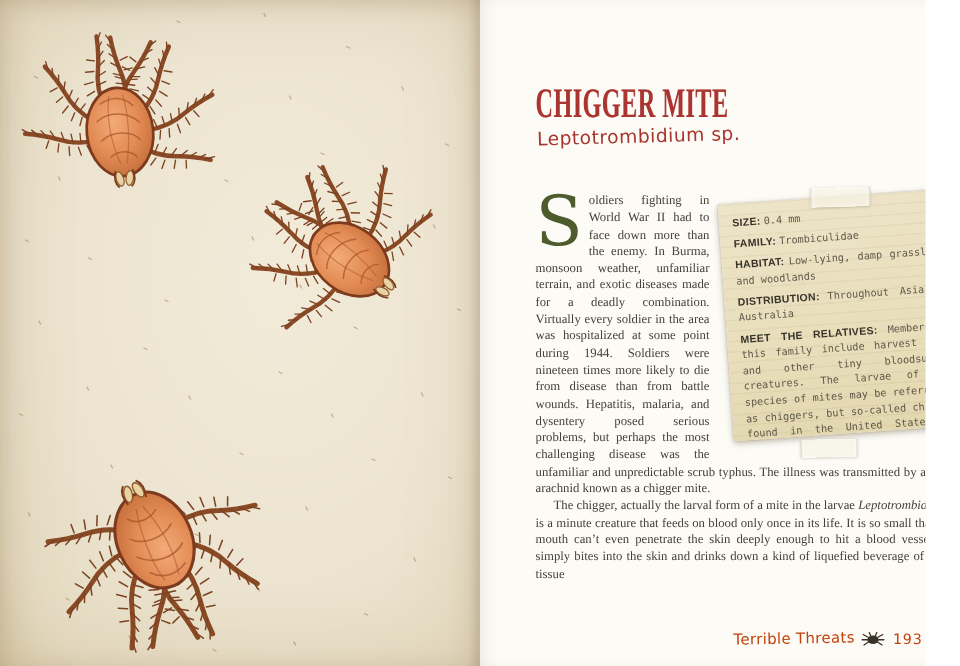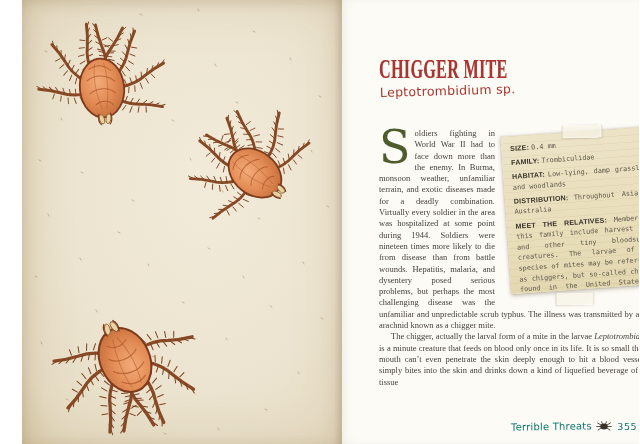--- a/index.html
+++ b/index.html
@@ -1,16 +1,16 @@
 <!DOCTYPE html>
 <html><head>
 <meta charset="utf-8">
 <style>
   html,body{margin:0;padding:0;background:#ffffff;}
-  .spread{position:relative;width:617px;height:444px;overflow:hidden;font-family:"Liberation Serif",serif;margin-left:22px;}
+  .spread{position:relative;width:617px;height:444px;overflow:hidden;font-family:"Liberation Serif",serif;}
 
   
   .left-page{
     position:absolute;left:0;top:0;width:320px;height:444px;
     background:
       radial-gradient(ellipse at 58% 42%, #f2ebd9 0%, #ece4d0 55%, #e6dcc4 85%, #ddd0b2 100%);
     box-shadow:
       inset 0 0 55px rgba(150,110,60,.14),
       inset 10px 0 22px -10px rgba(120,85,45,.22),
       inset 0 10px 18px -10px rgba(120,85,45,.16),
@@ -76,21 +76,21 @@
     position:absolute;background:rgba(246,242,229,.72);
     box-shadow:0 .5px 2px rgba(90,70,40,.25), inset 0 0 3px rgba(255,255,255,.8);
     border-left:1px solid rgba(200,190,160,.35);border-right:1px solid rgba(200,190,160,.35);
   }
   .tape-top{left:62px;top:-6px;width:38px;height:13px;transform:rotate(2.5deg);}
   .tape-bottom{left:44px;bottom:-5px;width:36px;height:12px;transform:rotate(3deg);}
 
   
   .footer{
     position:absolute;right:25px;bottom:12px;display:flex;align-items:flex-start;gap:5px;
-    font-family:"DejaVu Sans",sans-serif;color:#0f766e;
+    font-family:"DejaVu Sans",sans-serif;color:#c2410c;
   }
   .footer .section{font-size:10px;letter-spacing:.2px;transform:rotate(-1deg);}
   .footer .pageno{font-size:9.5px;letter-spacing:.5px;}
 </style>
 </head>
 <body>
 
 <div class="spread">
 
   <div class="left-page">
@@ -173,17 +173,17 @@
 
       <p class="p2"><span>The chigger, actually the larval form of a mite in the larvae </span><em>Leptotrombidium</em><span>, is a minute creature that feeds on blood only once in its life. It is so small that its mouth can’t even penetrate the skin deeply enough to hit a blood vessel. It simply bites into the skin and drinks down a kind of liquefied beverage of skin tissue</span></p>
     </div>
 
     <div class="footer">
       <span class="section">Terrible Threats</span>
       <svg width="16" height="11" viewBox="0 0 32 22">
         <ellipse cx="16" cy="11" rx="7.5" ry="5.8" fill="#3a332a"></ellipse>
         <path d="M10 8 L3 4 M9.5 11 L1.5 11 M10 14 L4 18 M22 8 L29 4 M22.5 11 L30.5 11 M22 14 L28 18 M13 6 L11 1.5 M19 6 L21 1.5" stroke="#3a332a" stroke-width="1.7" fill="none" stroke-linecap="round"></path>
       </svg>
-      <span class="pageno">355</span>
+      <span class="pageno">193</span>
     </div>
 
   </div>
 </div>
 
 </body></html>

